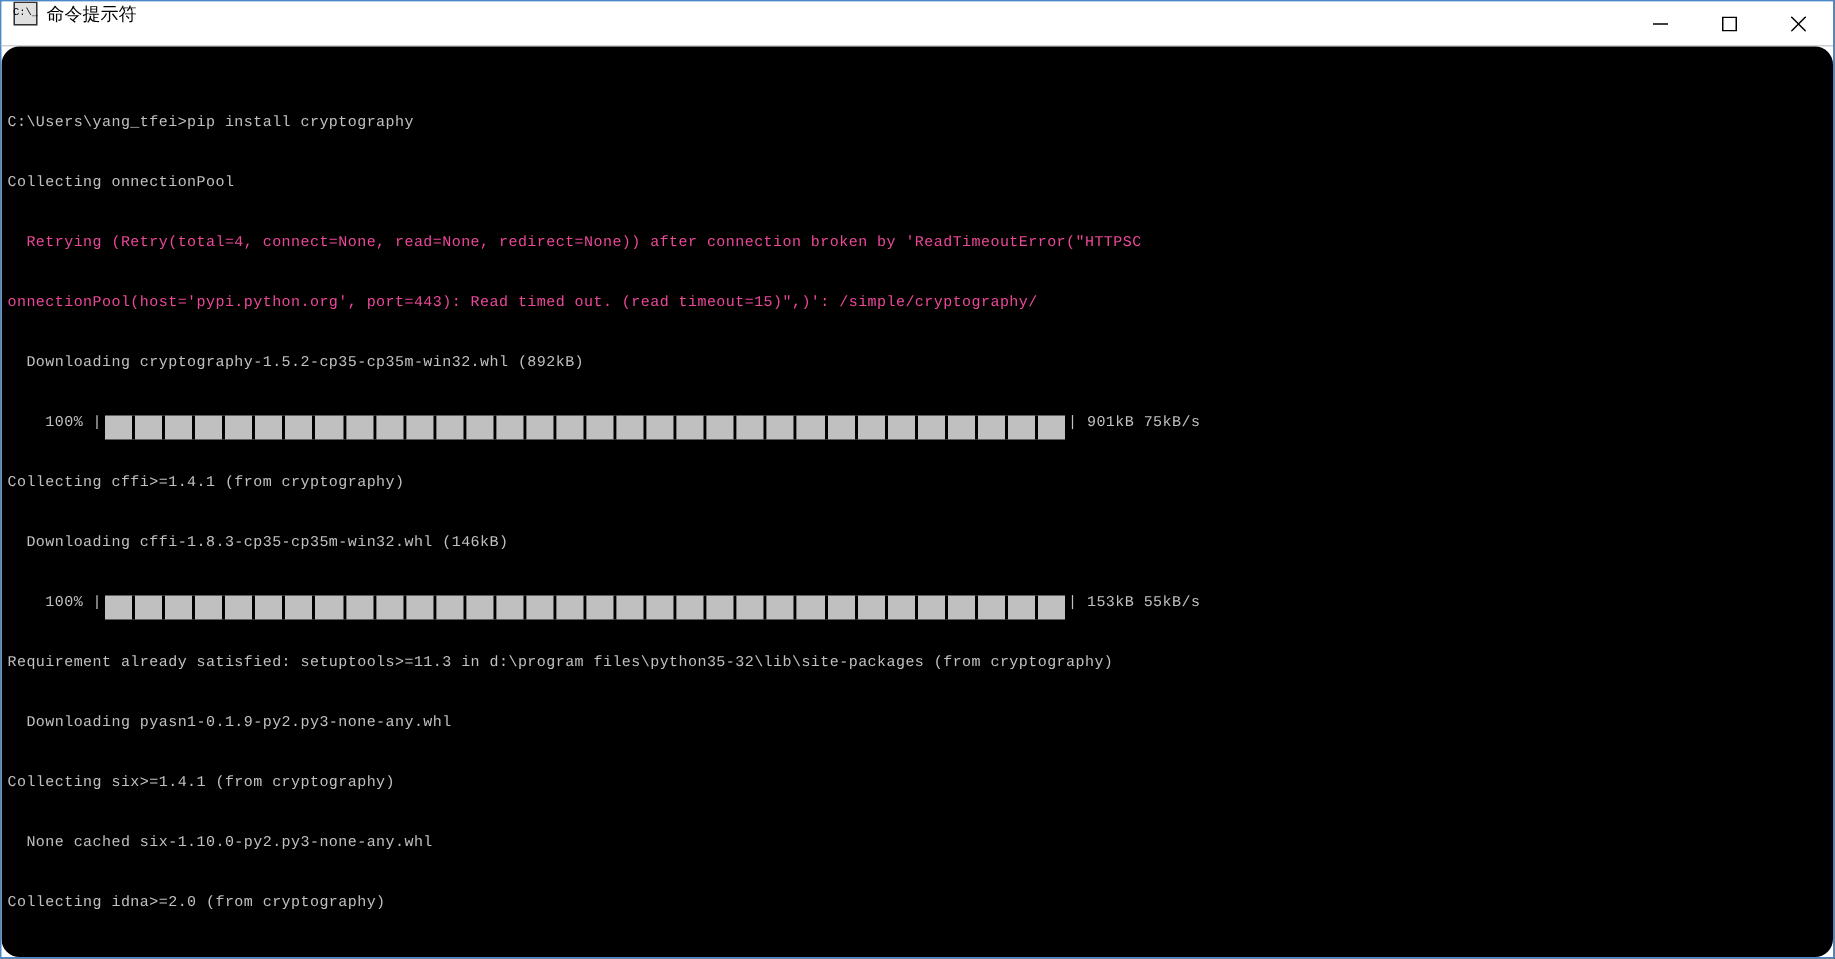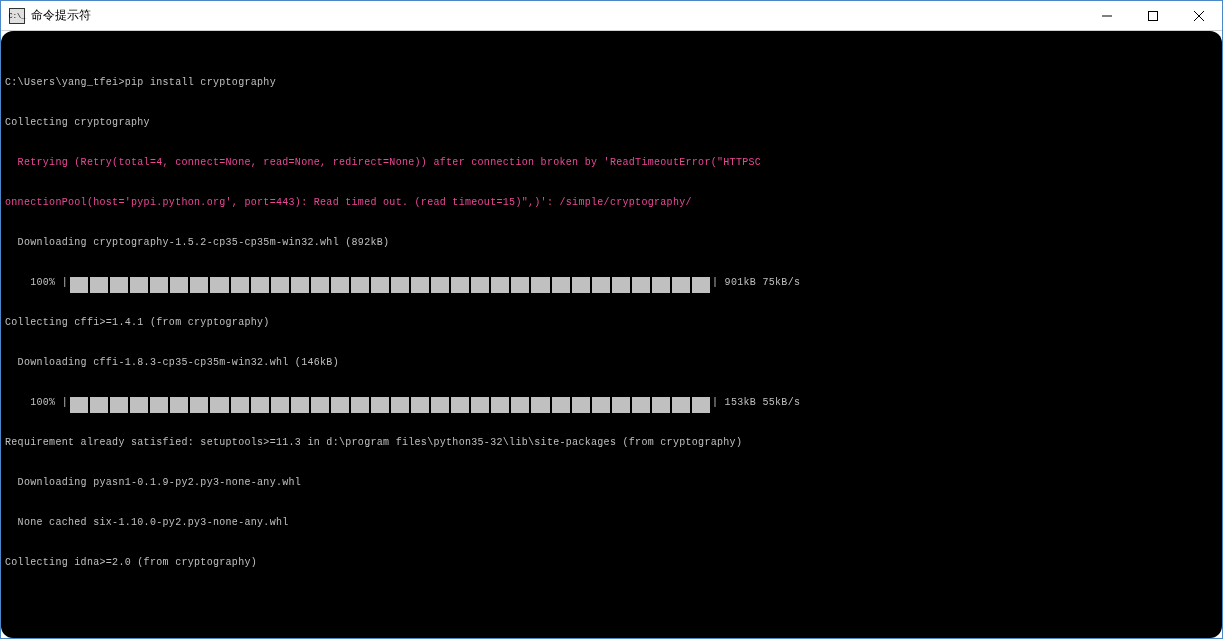--- a/index.html
+++ b/index.html
@@ -8,21 +8,21 @@
     height: 639px;
     background: #ffffff;
     font-family: "Consolas", "Courier New", monospace;
     overflow: hidden;
     border: 1px solid #4a88c7;
   }
   .titlebar {
     height: 30px;
     background: #ffffff;
     display: flex;
-    align-items: center;
+    align-items: flex-start;
     border-bottom: 1px solid #d0d0d0;
   }
   .titlebar-icon {
     width: 16px;
     height: 16px;
     margin-left: 8px;
     margin-right: 6px;
     border: 1px solid #333;
     font-size: 8px;
     display: flex;
@@ -112,30 +112,31 @@
           <line x1="0" y1="0" x2="10" y2="10"></line>
           <line x1="10" y1="0" x2="0" y2="10"></line>
         </svg>
     </div>
   </div>
 </div>
 
 <div class="terminal">
 <span class="line"></span>
 <span class="line"><span class="prompt">C:\Users\yang_tfei&gt;</span><span>pip install cryptography</span></span>
-<span class="line">Collecting cryptography</span>
+<span class="line">Collecting onnectionPool</span>
 <span class="line warn">  Retrying (Retry(total=4, connect=None, read=None, redirect=None)) after connection broken by 'ReadTimeoutError("HTTPSC</span>
 <span class="line warn">onnectionPool(host='pypi.python.org', port=443): Read timed out. (read timeout=15)",)': /simple/cryptography/</span>
 <span class="line">  Downloading cryptography-1.5.2-cp35-cp35m-win32.whl (892kB)</span>
 <span class="line bar-row"><span class="bar-pre">    100% |</span><span class="pbar"><span class="pbar-seg"></span><span class="pbar-seg"></span><span class="pbar-seg"></span><span class="pbar-seg"></span><span class="pbar-seg"></span><span class="pbar-seg"></span><span class="pbar-seg"></span><span class="pbar-seg"></span><span class="pbar-seg"></span><span class="pbar-seg"></span><span class="pbar-seg"></span><span class="pbar-seg"></span><span class="pbar-seg"></span><span class="pbar-seg"></span><span class="pbar-seg"></span><span class="pbar-seg"></span><span class="pbar-seg"></span><span class="pbar-seg"></span><span class="pbar-seg"></span><span class="pbar-seg"></span><span class="pbar-seg"></span><span class="pbar-seg"></span><span class="pbar-seg"></span><span class="pbar-seg"></span><span class="pbar-seg"></span><span class="pbar-seg"></span><span class="pbar-seg"></span><span class="pbar-seg"></span><span class="pbar-seg"></span><span class="pbar-seg"></span><span class="pbar-seg"></span><span class="pbar-seg"></span></span><span class="bar-post">| 901kB 75kB/s</span></span>
 <span class="line">Collecting cffi&gt;=1.4.1 (from cryptography)</span>
 <span class="line">  Downloading cffi-1.8.3-cp35-cp35m-win32.whl (146kB)</span>
 <span class="line bar-row"><span class="bar-pre">    100% |</span><span class="pbar"><span class="pbar-seg"></span><span class="pbar-seg"></span><span class="pbar-seg"></span><span class="pbar-seg"></span><span class="pbar-seg"></span><span class="pbar-seg"></span><span class="pbar-seg"></span><span class="pbar-seg"></span><span class="pbar-seg"></span><span class="pbar-seg"></span><span class="pbar-seg"></span><span class="pbar-seg"></span><span class="pbar-seg"></span><span class="pbar-seg"></span><span class="pbar-seg"></span><span class="pbar-seg"></span><span class="pbar-seg"></span><span class="pbar-seg"></span><span class="pbar-seg"></span><span class="pbar-seg"></span><span class="pbar-seg"></span><span class="pbar-seg"></span><span class="pbar-seg"></span><span class="pbar-seg"></span><span class="pbar-seg"></span><span class="pbar-seg"></span><span class="pbar-seg"></span><span class="pbar-seg"></span><span class="pbar-seg"></span><span class="pbar-seg"></span><span class="pbar-seg"></span><span class="pbar-seg"></span></span><span class="bar-post">| 153kB 55kB/s</span></span>
 <span class="line">Requirement already satisfied: setuptools&gt;=11.3 in d:\program files\python35-32\lib\site-packages (from cryptography)</span>
 <span class="line">  Downloading pyasn1-0.1.9-py2.py3-none-any.whl</span>
+<span class="line">Collecting six&gt;=1.4.1 (from cryptography)</span>
 <span class="line">  None cached six-1.10.0-py2.py3-none-any.whl</span>
 <span class="line">Collecting idna&gt;=2.0 (from cryptography)</span>
 
 
 
 
 
 
 
 

